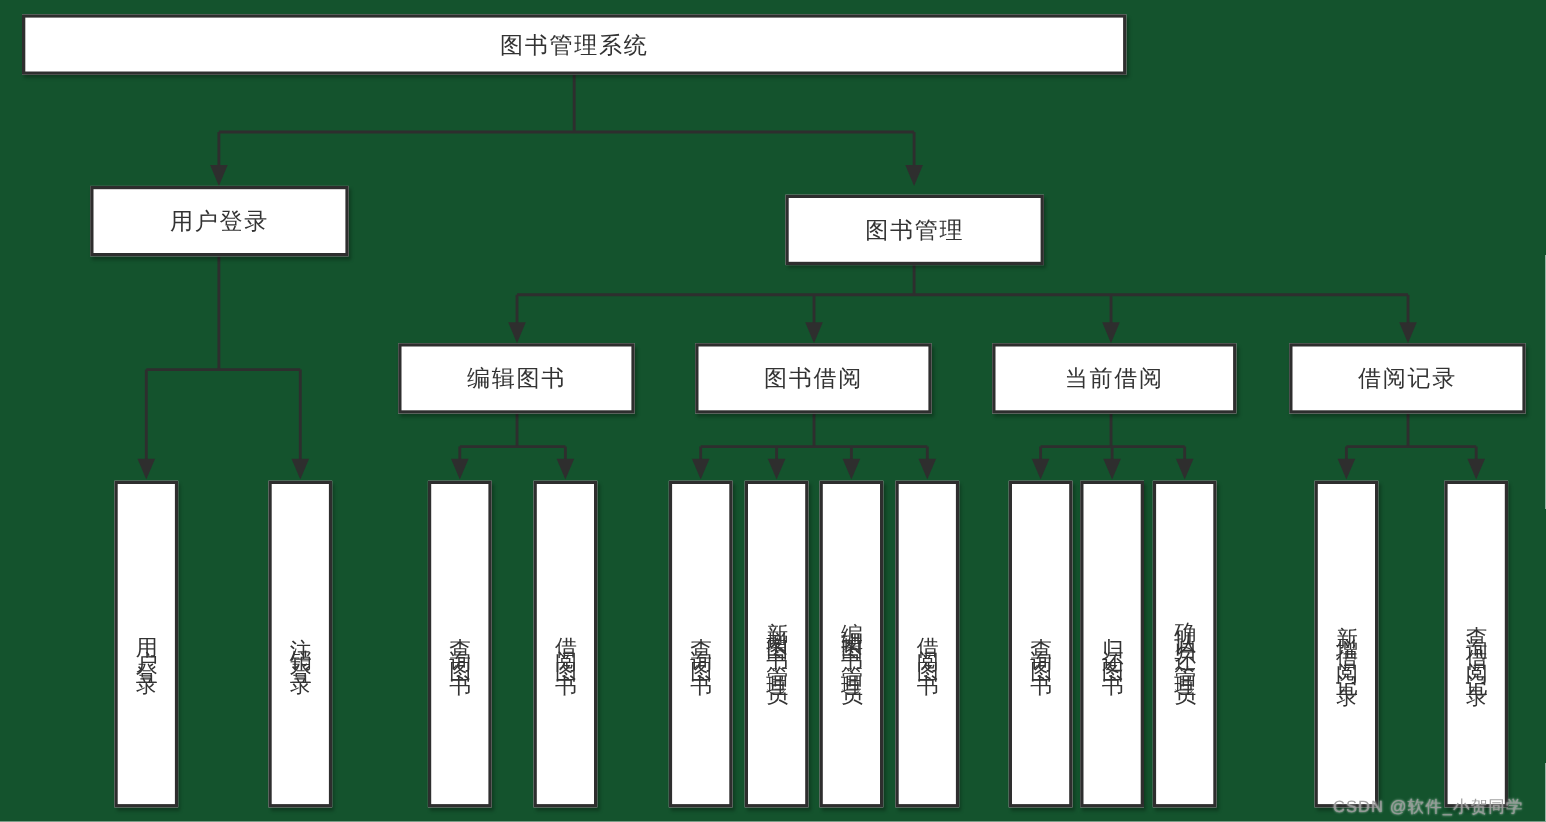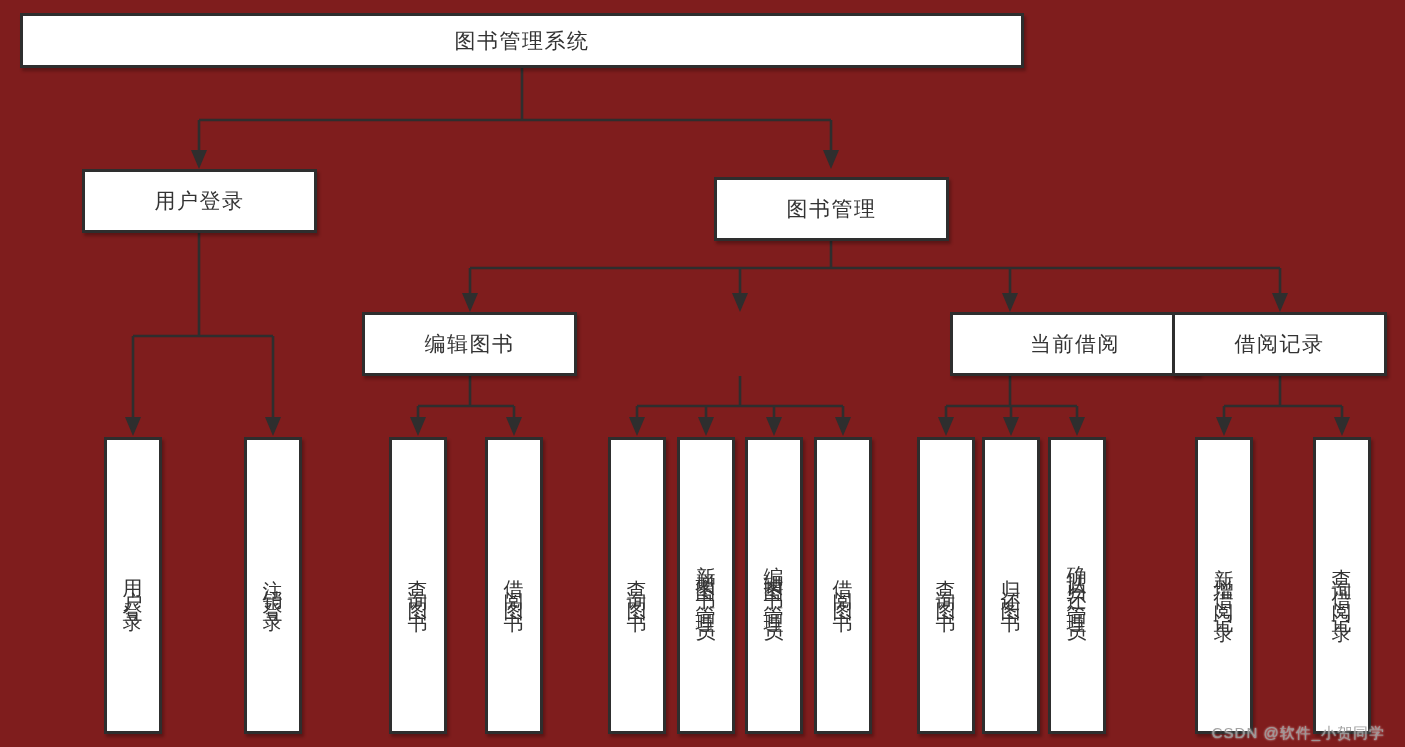--- a/index.html
+++ b/index.html
@@ -1,20 +1,20 @@
 <!DOCTYPE html>
 <html><head>
 <meta charset="utf-8">
 <style>
   html, body { margin: 0; padding: 0; background: #ffffff; }
   #canvas {
     position: relative;
     width: 1405px;
     height: 747px;
-    background: #7f1d1d;
+    background: #14532d;
     font-family: "Liberation Sans", "DejaVu Sans", sans-serif;
     overflow: hidden;
   }
   #wires {
     position: absolute;
     left: 0; top: 0;
     width: 1405px; height: 747px;
   }
   .hbox, .vbox {
     position: absolute;
@@ -108,21 +108,24 @@
   <div class="hbox" style="left:82px; top:169px; width:235px; height:64px;">
     <span>用户登录</span>
   </div>
   <div class="hbox" style="left:714px; top:177px; width:235px; height:64px;">
     <span>图书管理</span>
   </div>
 
   <div class="hbox" style="left:362px; top:312px; width:215px; height:64px;">
     <span>编辑图书</span>
   </div>
-  <div class="hbox" style="left:950px; top:312px; width:250px; height:64px;">
+  <div class="hbox" style="left:632px; top:312px; width:215px; height:64px;">
+    <span>图书借阅</span>
+  </div>
+  <div class="hbox" style="left:902px; top:312px; width:222px; height:64px;">
     <span>当前借阅</span>
   </div>
   <div class="hbox" style="left:1172px; top:312px; width:215px; height:64px;text-align:center;">
     <span>借阅记录</span>
   </div>
 
   <div class="vbox" style="left:104px;">用户登录</div>
   <div class="vbox" style="left:244px;">注销登录</div>
 
   <div class="vbox" style="left:389px;">查询图书</div>

